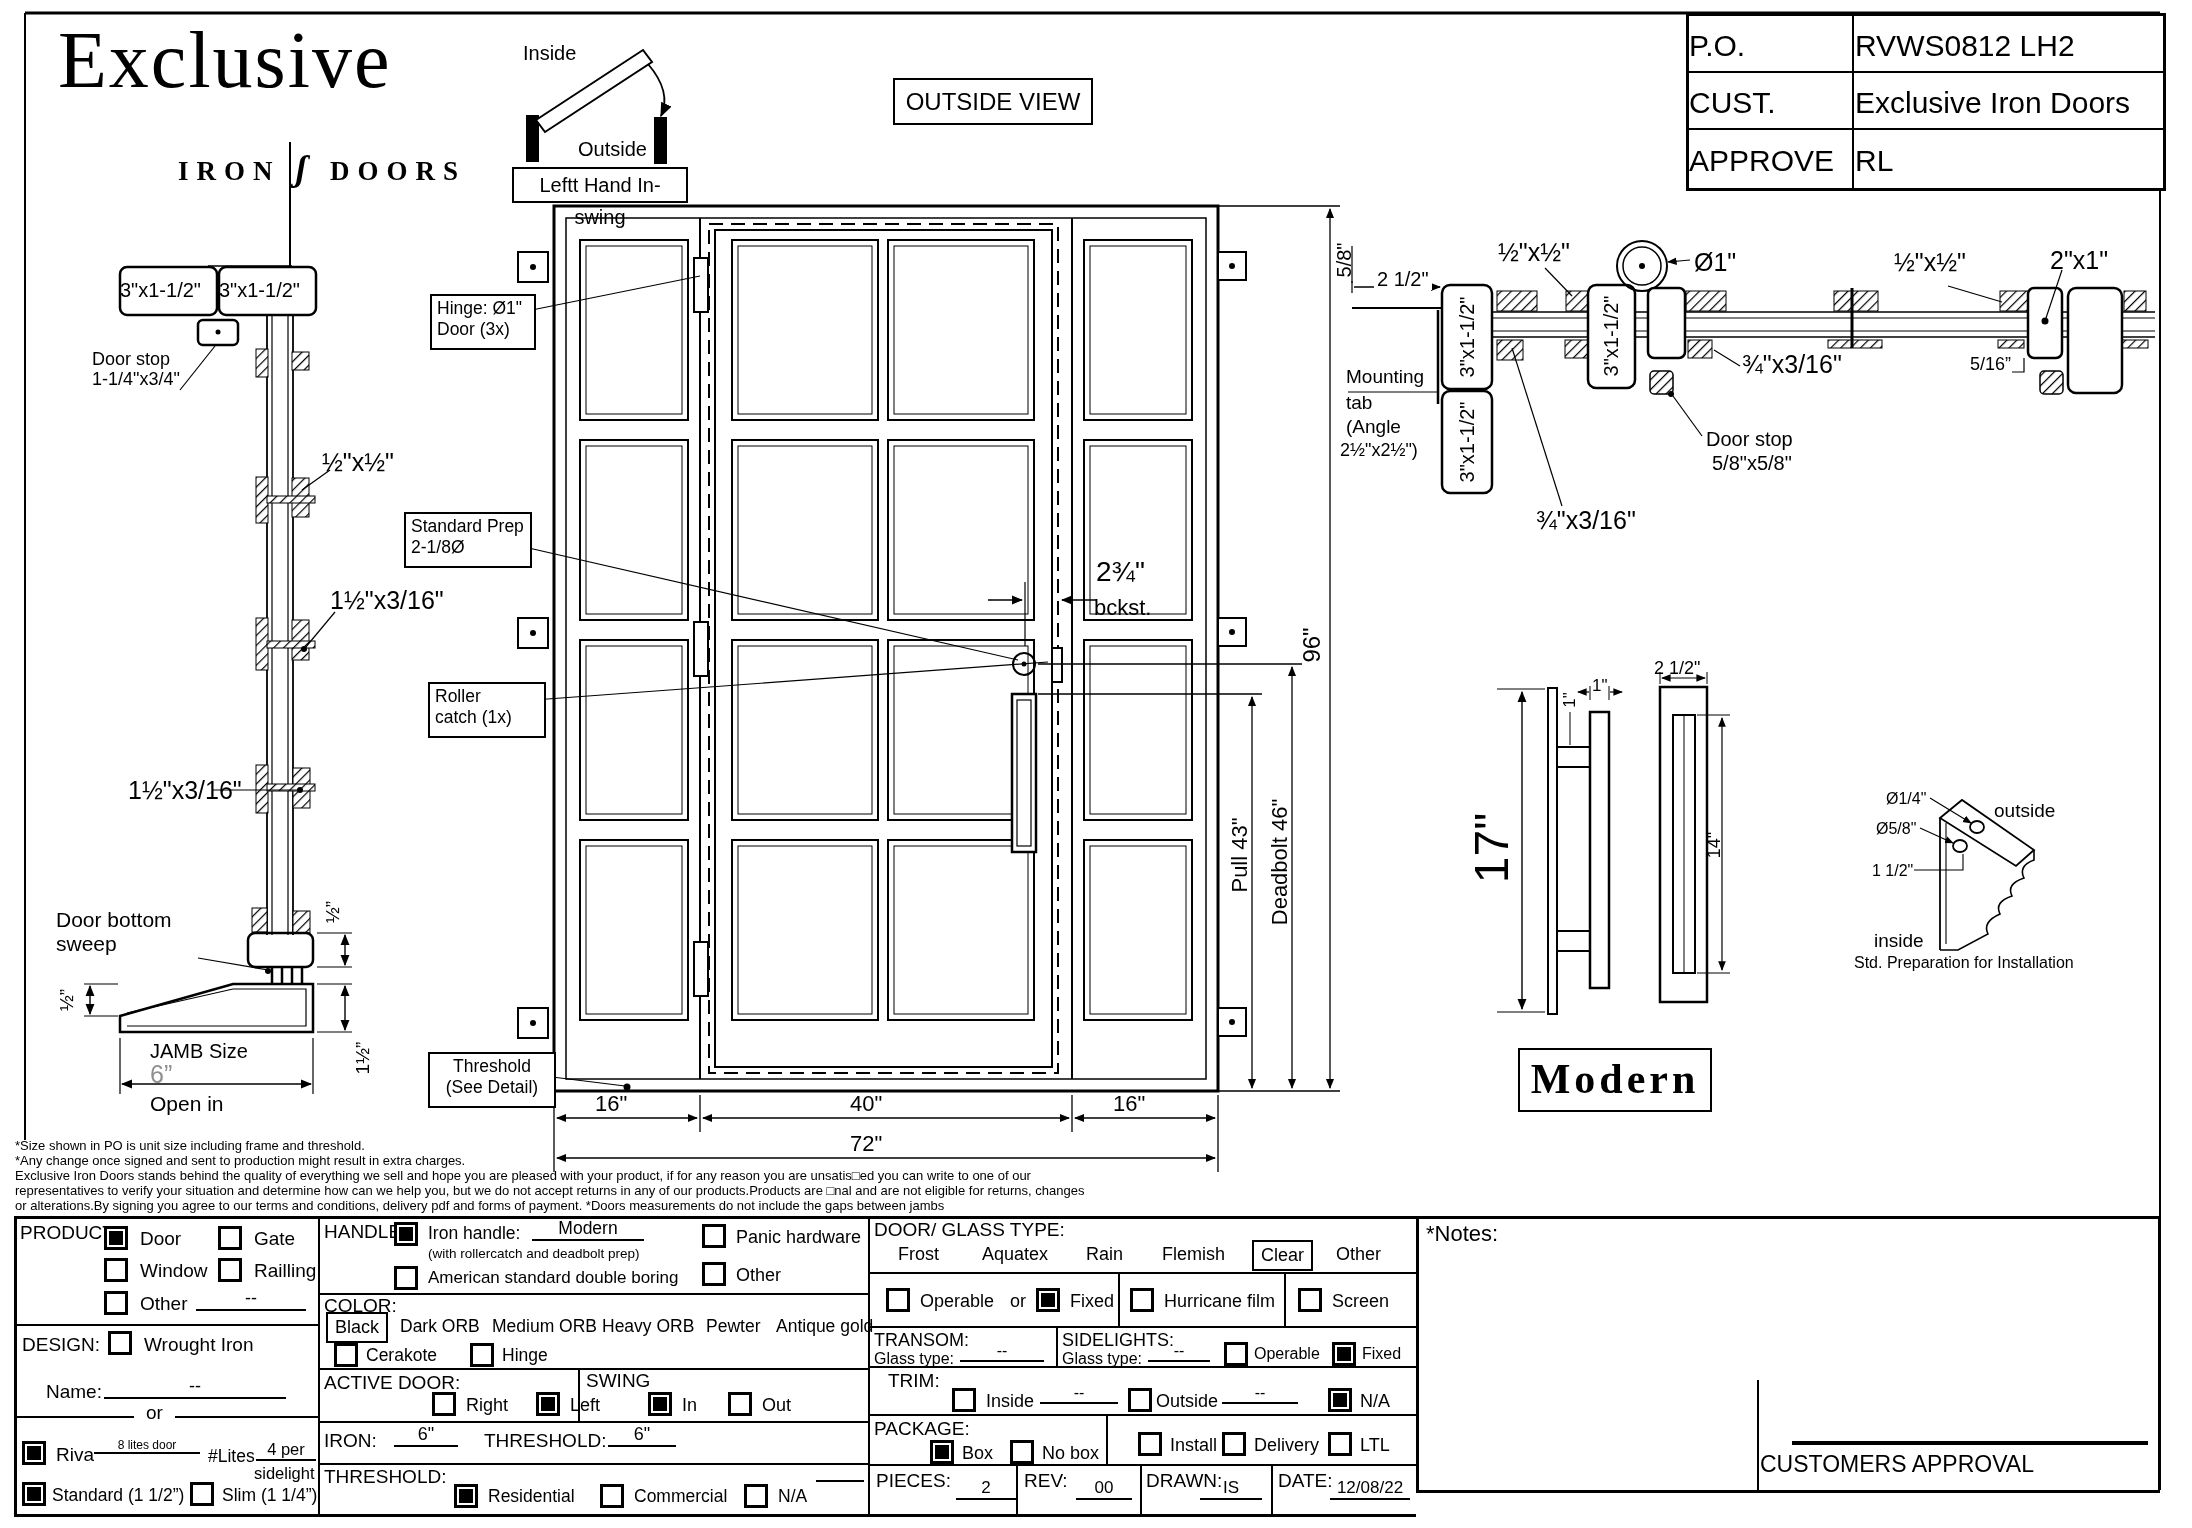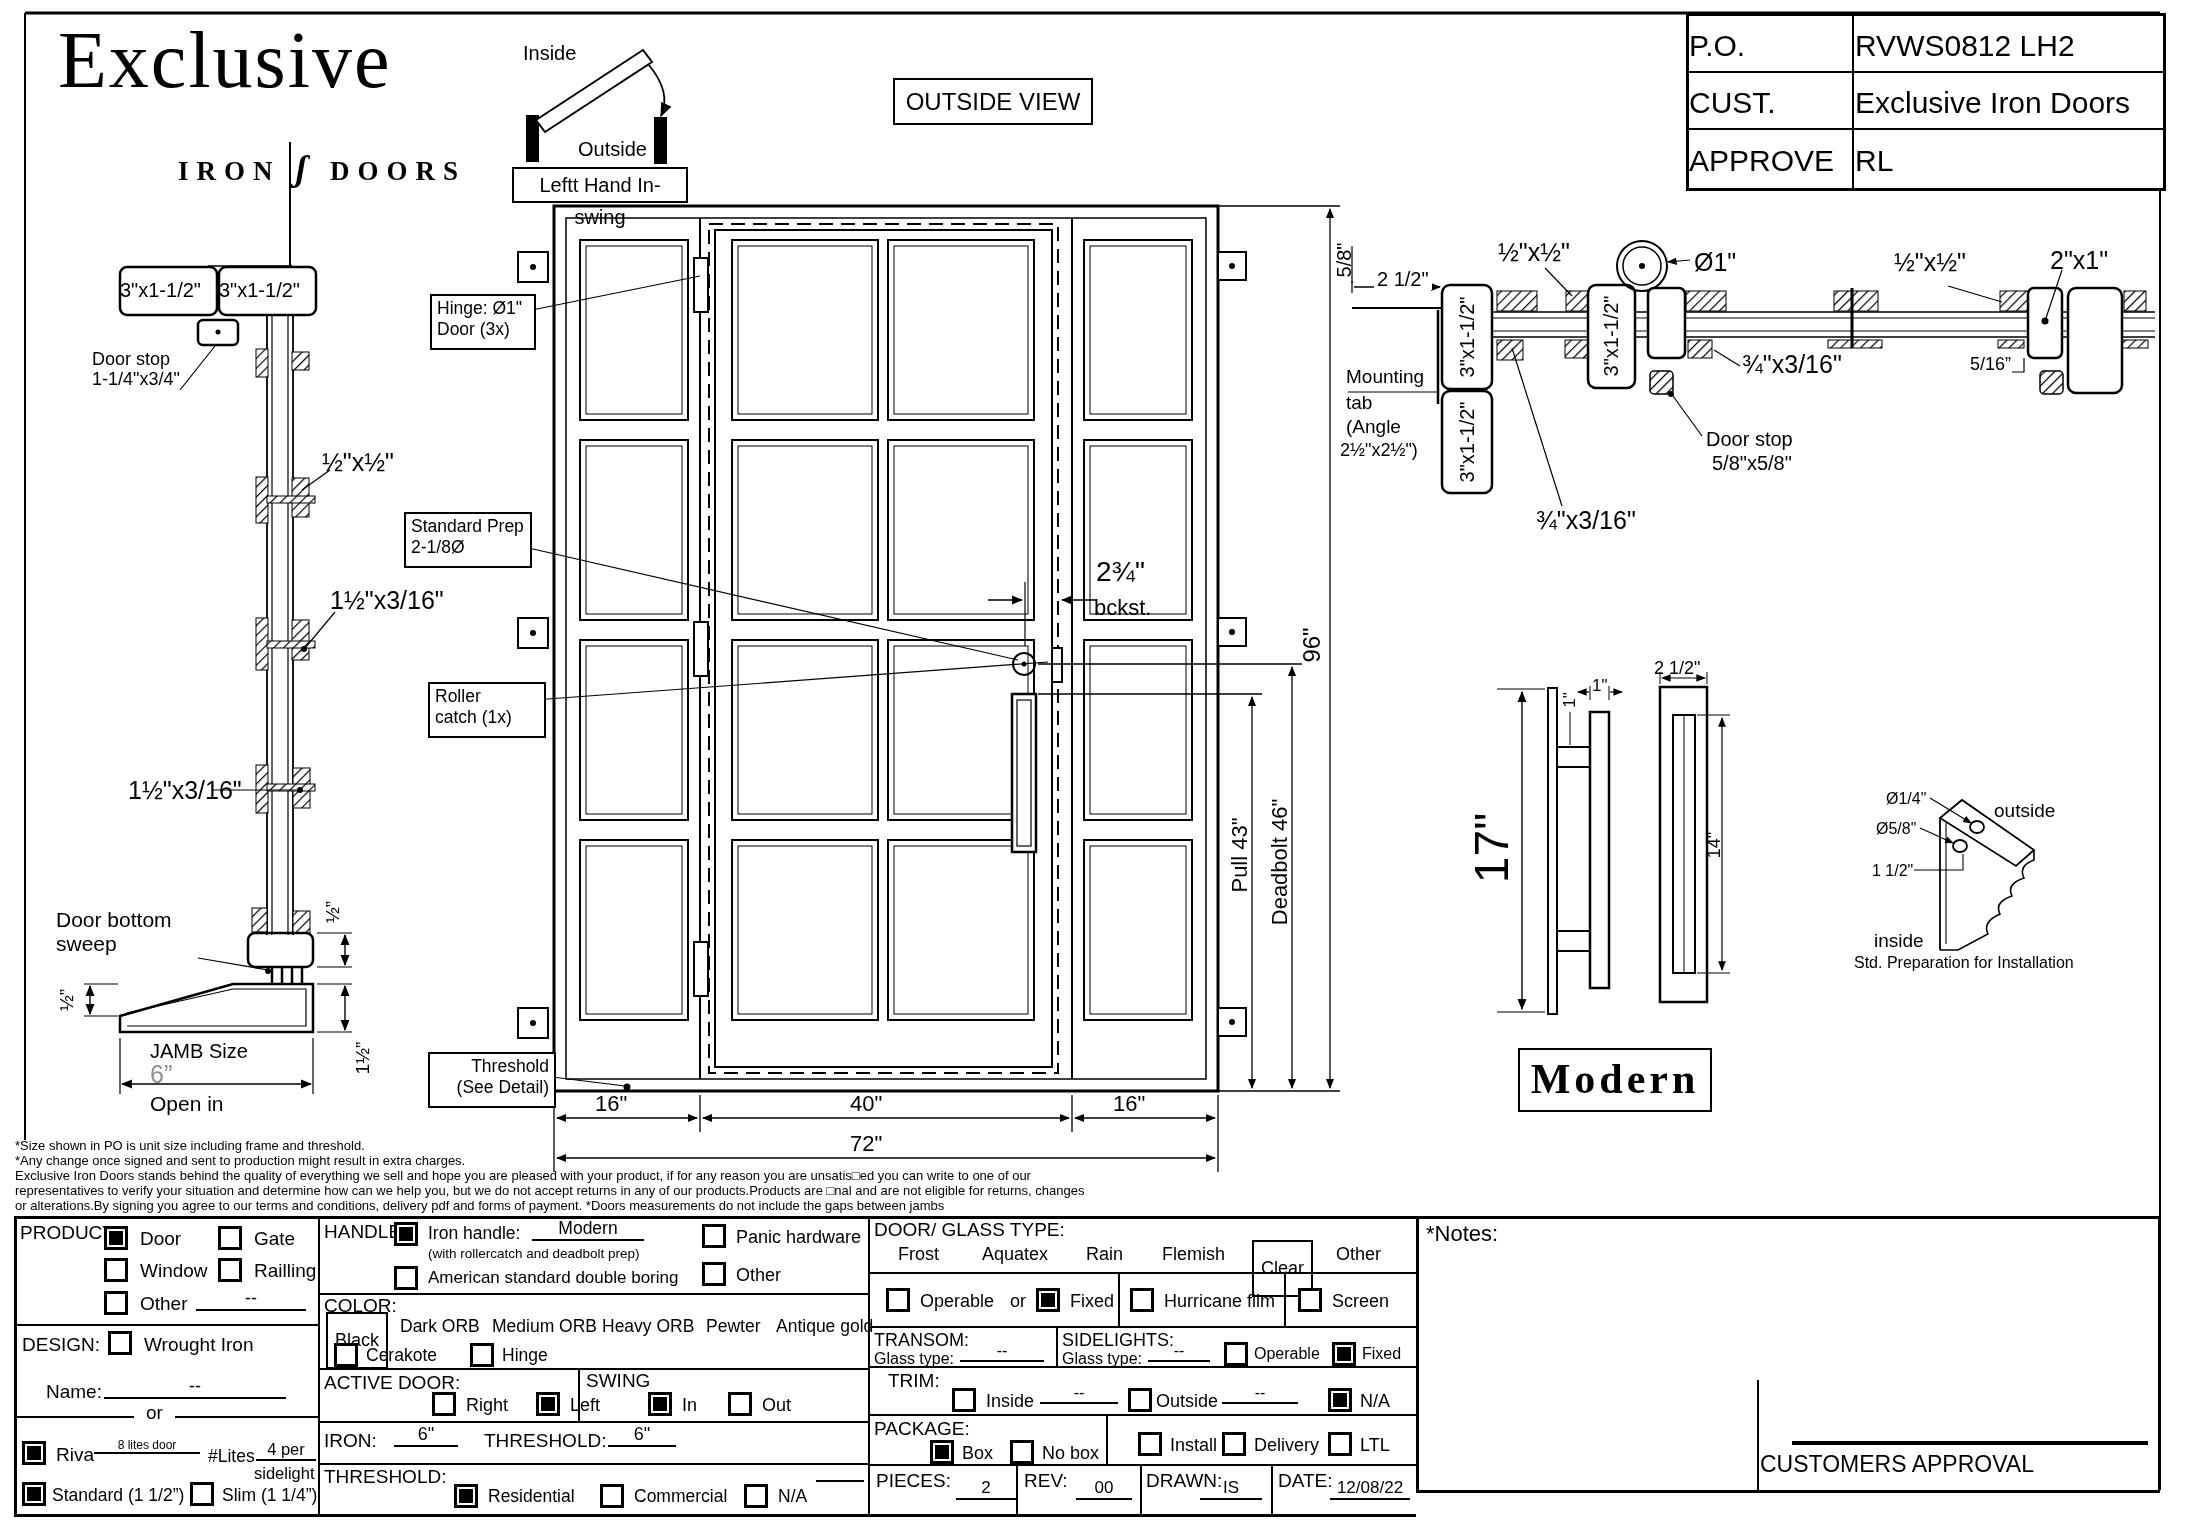--- a/index.html
+++ b/index.html
@@ -7,21 +7,21 @@
     font-family:"Liberation Sans",sans-serif;color:#000;overflow:hidden}
   #linework{position:absolute;left:0;top:0}
   .lbl{position:absolute;white-space:nowrap;line-height:1.12}
   .vt{position:absolute;white-space:nowrap;transform:translate(-50%,-50%) rotate(-90deg);line-height:1}
   .ctr{}
   .bx{position:absolute;border:2px solid #000;background:#fff;text-align:center}
   .cb{position:absolute;width:18px;height:18px;border:3px solid #000;background:#fff}
   .cb.on::after{content:"";position:absolute;inset:2px;background:#000}
   .fill{position:absolute;border-bottom:2px solid #000;text-align:center;font-size:18px}
   .sw{position:absolute;white-space:nowrap}
-  .sw.on{border:2.5px solid #000;padding:16px 7px}
+  .sw.on{border:2.5px solid #000;padding:3px 7px}
   .hl{position:absolute;background:#000;height:2px}
   .vl{position:absolute;background:#000;width:2px}
   .f19{font-size:19px}.f18{font-size:18px}.f17{font-size:17.5px}.f16{font-size:16px}
   .f20{font-size:20px}.f22{font-size:22px}.f24{font-size:24px}.f25{font-size:25px}
   .serif{font-family:"Liberation Serif",serif}
   .under{}
 </style>
 </head>
 <body>
 
@@ -349,21 +349,21 @@
   <div>Door (3x)</div>
 </div>
 <div class="bx" style="left:404px;top:512px;width:114px;height:48px;font-size:17.5px;text-align:left;padding:2px 5px">
   <div>Standard Prep</div>
   <div>2-1/8Ø</div>
 </div>
 <div class="bx" style="left:428px;top:682px;width:104px;height:48px;font-size:17.5px;text-align:left;padding:2px 5px">
   <div>Roller</div>
   <div>catch (1x)</div>
 </div>
-<div class="bx" style="left:428px;top:1052px;width:114px;height:48px;font-size:17.5px;text-align:right;padding:2px 5px">
+<div class="bx" style="left:428px;top:1052px;width:114px;height:48px;font-size:17.5px;text-align:center;padding:2px 5px">
   <div>Threshold</div>
   <div>(See Detail)</div>
 </div>
 <div class="lbl" style="left:1096px;top:556px;font-size:28px">2¾"</div>
 <div class="lbl f22" style="left:1094px;top:596px">bckst.</div>
 <div class="lbl ctr f22" style="left:595px;top:1092px;width:65px">16"</div>
 <div class="lbl ctr f22" style="left:850px;top:1092px;width:72px">40"</div>
 <div class="lbl ctr f22" style="left:1113px;top:1092px;width:65px">16"</div>
 <div class="lbl ctr f22" style="left:850px;top:1132px;width:72px">72"</div>
 <div class="vt f22" style="left:1240px;top:855px">Pull 43"</div>

